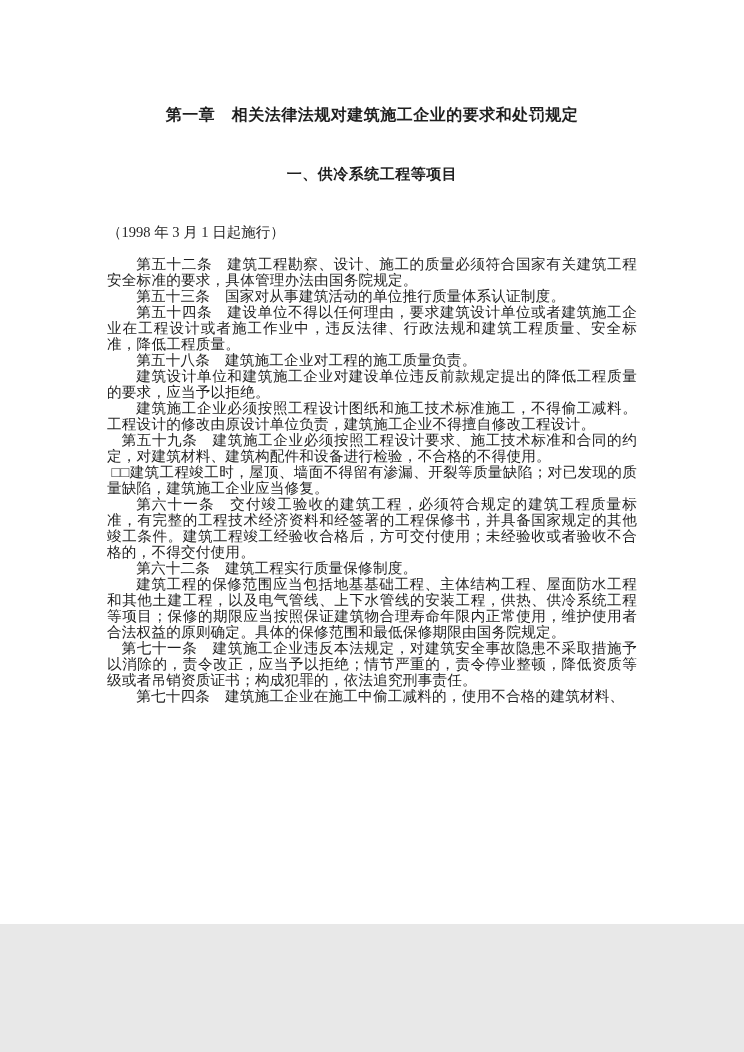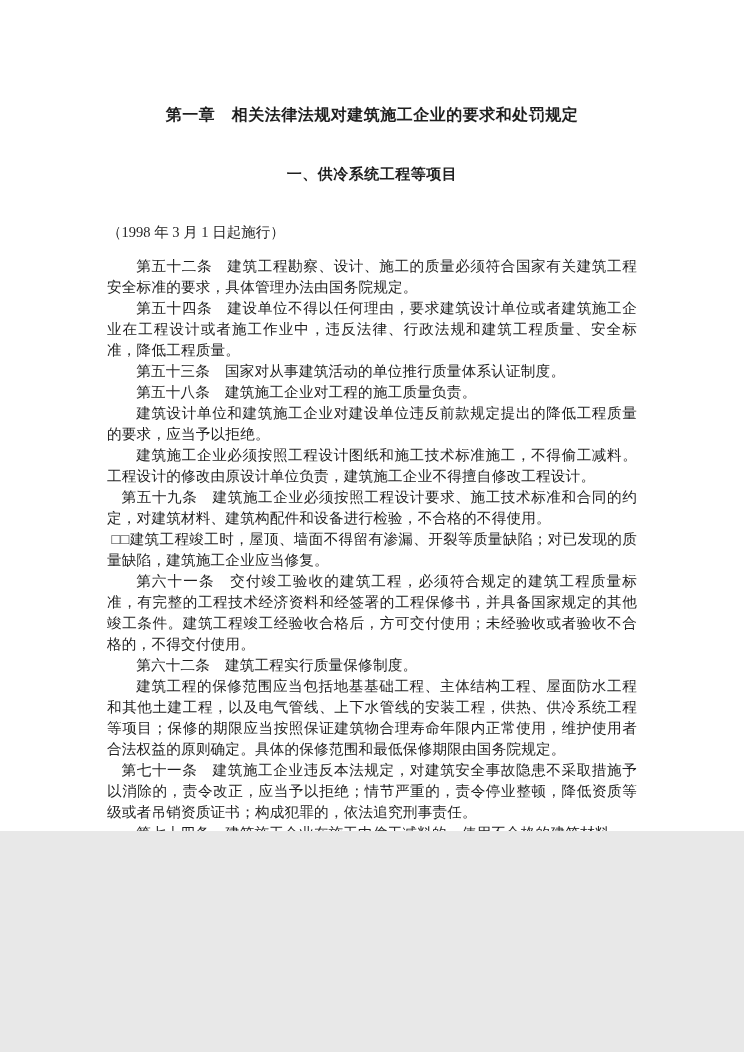--- a/index.html
+++ b/index.html
@@ -1,20 +1,20 @@
 <!DOCTYPE html>
 <html><head>
 <meta charset="utf-8">
 <style>
   * { margin: 0; padding: 0; box-sizing: border-box; }
   html, body { background: #e8e8e8; }
   .page {
     position: relative;
     width: 744px;
-    height: 831px;
+    height: 924px;
     margin: 0 auto;
     background: #ffffff;
     color: #1f1f1f;
     font-family: "Liberation Serif", "DejaVu Serif", serif;
     overflow: hidden;
   }
   .content {
     padding: 104px 107px 0 107px;
   }
   .chapter-title {
@@ -36,21 +36,21 @@
     text-align: left;
     font-size: 14.5px;
     line-height: 20px;
     margin-top: 37px;
   }
   .body-text {
     margin-top: 14px;
   }
   .body-text p {
     font-size: 14.6px;
-    line-height: 21px;
+    line-height: 16px;
     text-align: justify;
     text-justify: inter-ideograph;
     letter-spacing: 0.2px;
     word-break: break-all;
   }
   .indent-2 { text-indent: 2em; }
   .indent-1 { text-indent: 1em; }
   .indent-h { text-indent: 0.3em; }
 </style>
 </head>
@@ -60,22 +60,22 @@
   <div class="content">
 
     <h1 class="chapter-title">第一章　相关法律法规对建筑施工企业的要求和处罚规定</h1>
 
     <h2 class="law-title">一、供冷系统工程等项目</h2>
 
     <p class="effective-date">（1998 年 3 月 1 日起施行）</p>
 
     <div class="body-text">
       <p class="indent-2">第五十二条　建筑工程勘察、设计、施工的质量必须符合国家有关建筑工程安全标准的要求，具体管理办法由国务院规定。</p>
+      <p class="indent-2">第五十三条　国家对从事建筑活动的单位推行质量体系认证制度。</p>
       <p class="indent-2">第五十四条　建设单位不得以任何理由，要求建筑设计单位或者建筑施工企业在工程设计或者施工作业中，违反法律、行政法规和建筑工程质量、安全标准，降低工程质量。</p>
-      <p class="indent-2">第五十三条　国家对从事建筑活动的单位推行质量体系认证制度。</p>
       <p class="indent-2">第五十八条　建筑施工企业对工程的施工质量负责。</p>
       <p class="indent-2">建筑设计单位和建筑施工企业对建设单位违反前款规定提出的降低工程质量的要求，应当予以拒绝。</p>
       <p class="indent-2">建筑施工企业必须按照工程设计图纸和施工技术标准施工，不得偷工减料。工程设计的修改由原设计单位负责，建筑施工企业不得擅自修改工程设计。</p>
       <p class="indent-1">第五十九条　建筑施工企业必须按照工程设计要求、施工技术标准和合同的约定，对建筑材料、建筑构配件和设备进行检验，不合格的不得使用。</p>
       <p class="indent-h">□□建筑工程竣工时，屋顶、墙面不得留有渗漏、开裂等质量缺陷；对已发现的质量缺陷，建筑施工企业应当修复。</p>
       <p class="indent-2">第六十一条　交付竣工验收的建筑工程，必须符合规定的建筑工程质量标准，有完整的工程技术经济资料和经签署的工程保修书，并具备国家规定的其他竣工条件。建筑工程竣工经验收合格后，方可交付使用；未经验收或者验收不合格的，不得交付使用。</p>
       <p class="indent-2">第六十二条　建筑工程实行质量保修制度。</p>
       <p class="indent-2">建筑工程的保修范围应当包括地基基础工程、主体结构工程、屋面防水工程和其他土建工程，以及电气管线、上下水管线的安装工程，供热、供冷系统工程等项目；保修的期限应当按照保证建筑物合理寿命年限内正常使用，维护使用者合法权益的原则确定。具体的保修范围和最低保修期限由国务院规定。</p>
       <p class="indent-1">第七十一条　建筑施工企业违反本法规定，对建筑安全事故隐患不采取措施予以消除的，责令改正，应当予以拒绝；情节严重的，责令停业整顿，降低资质等级或者吊销资质证书；构成犯罪的，依法追究刑事责任。</p>
       <p class="indent-2">第七十四条　建筑施工企业在施工中偷工减料的，使用不合格的建筑材料、</p>

